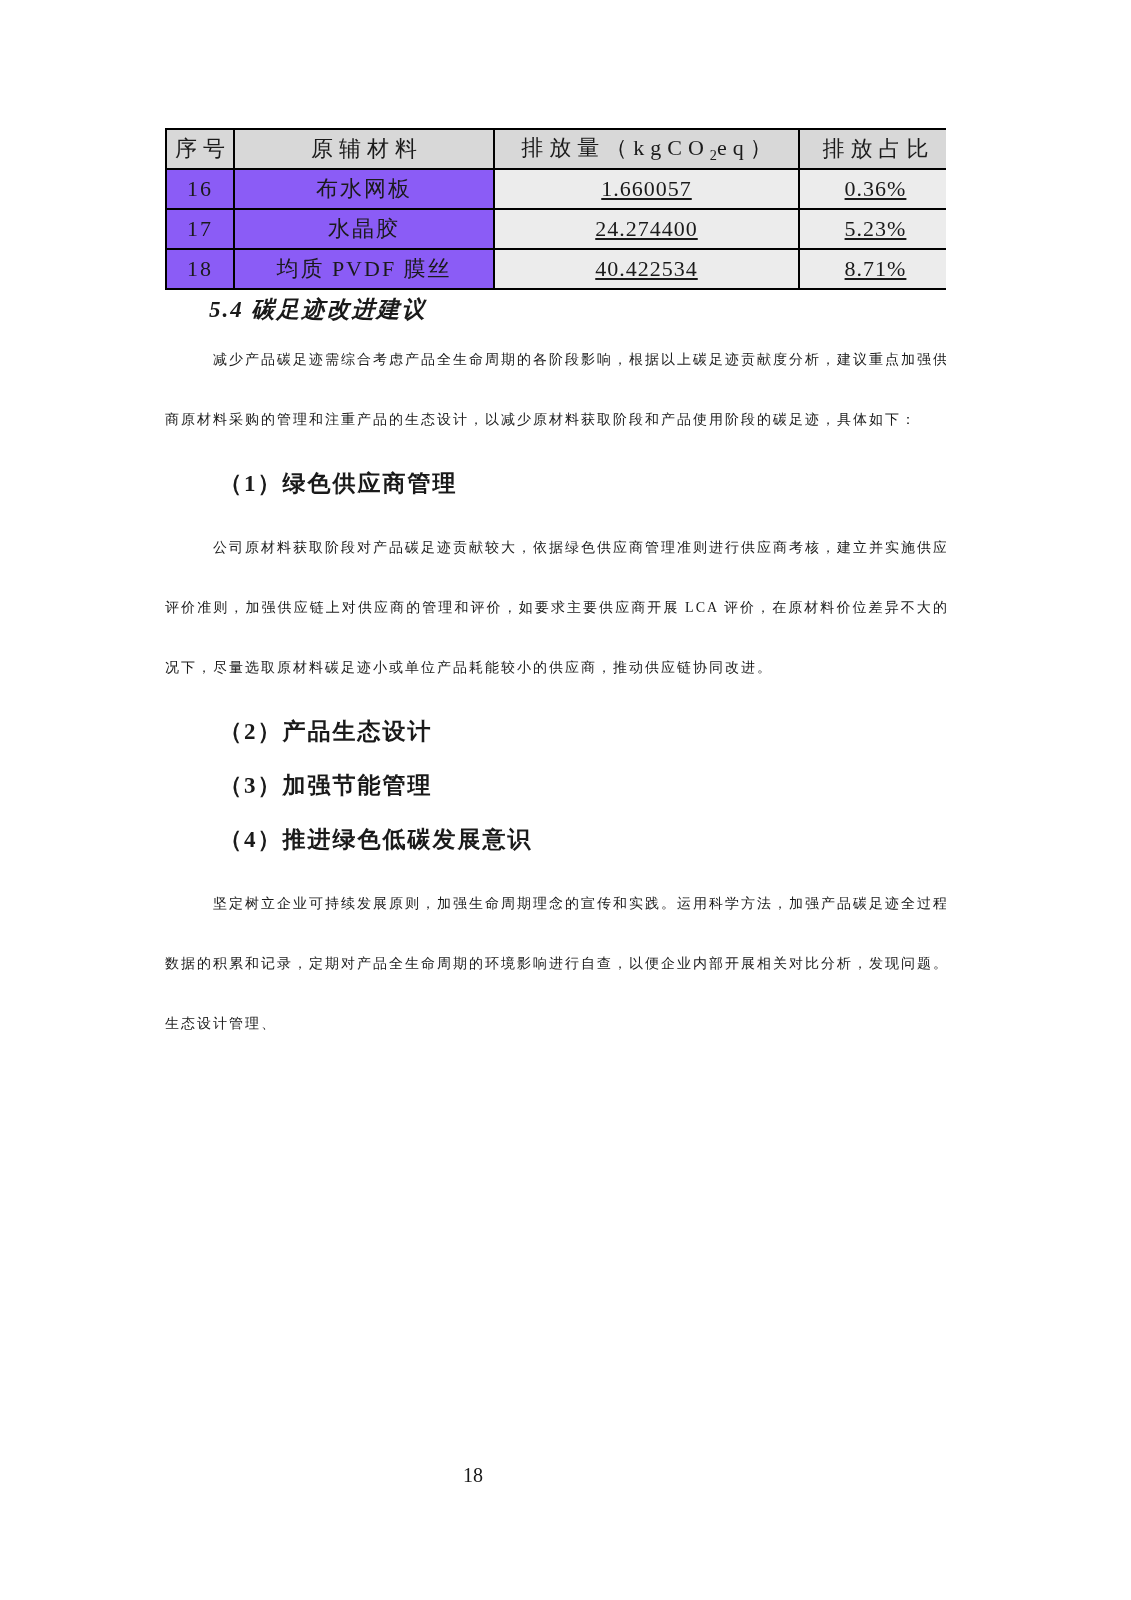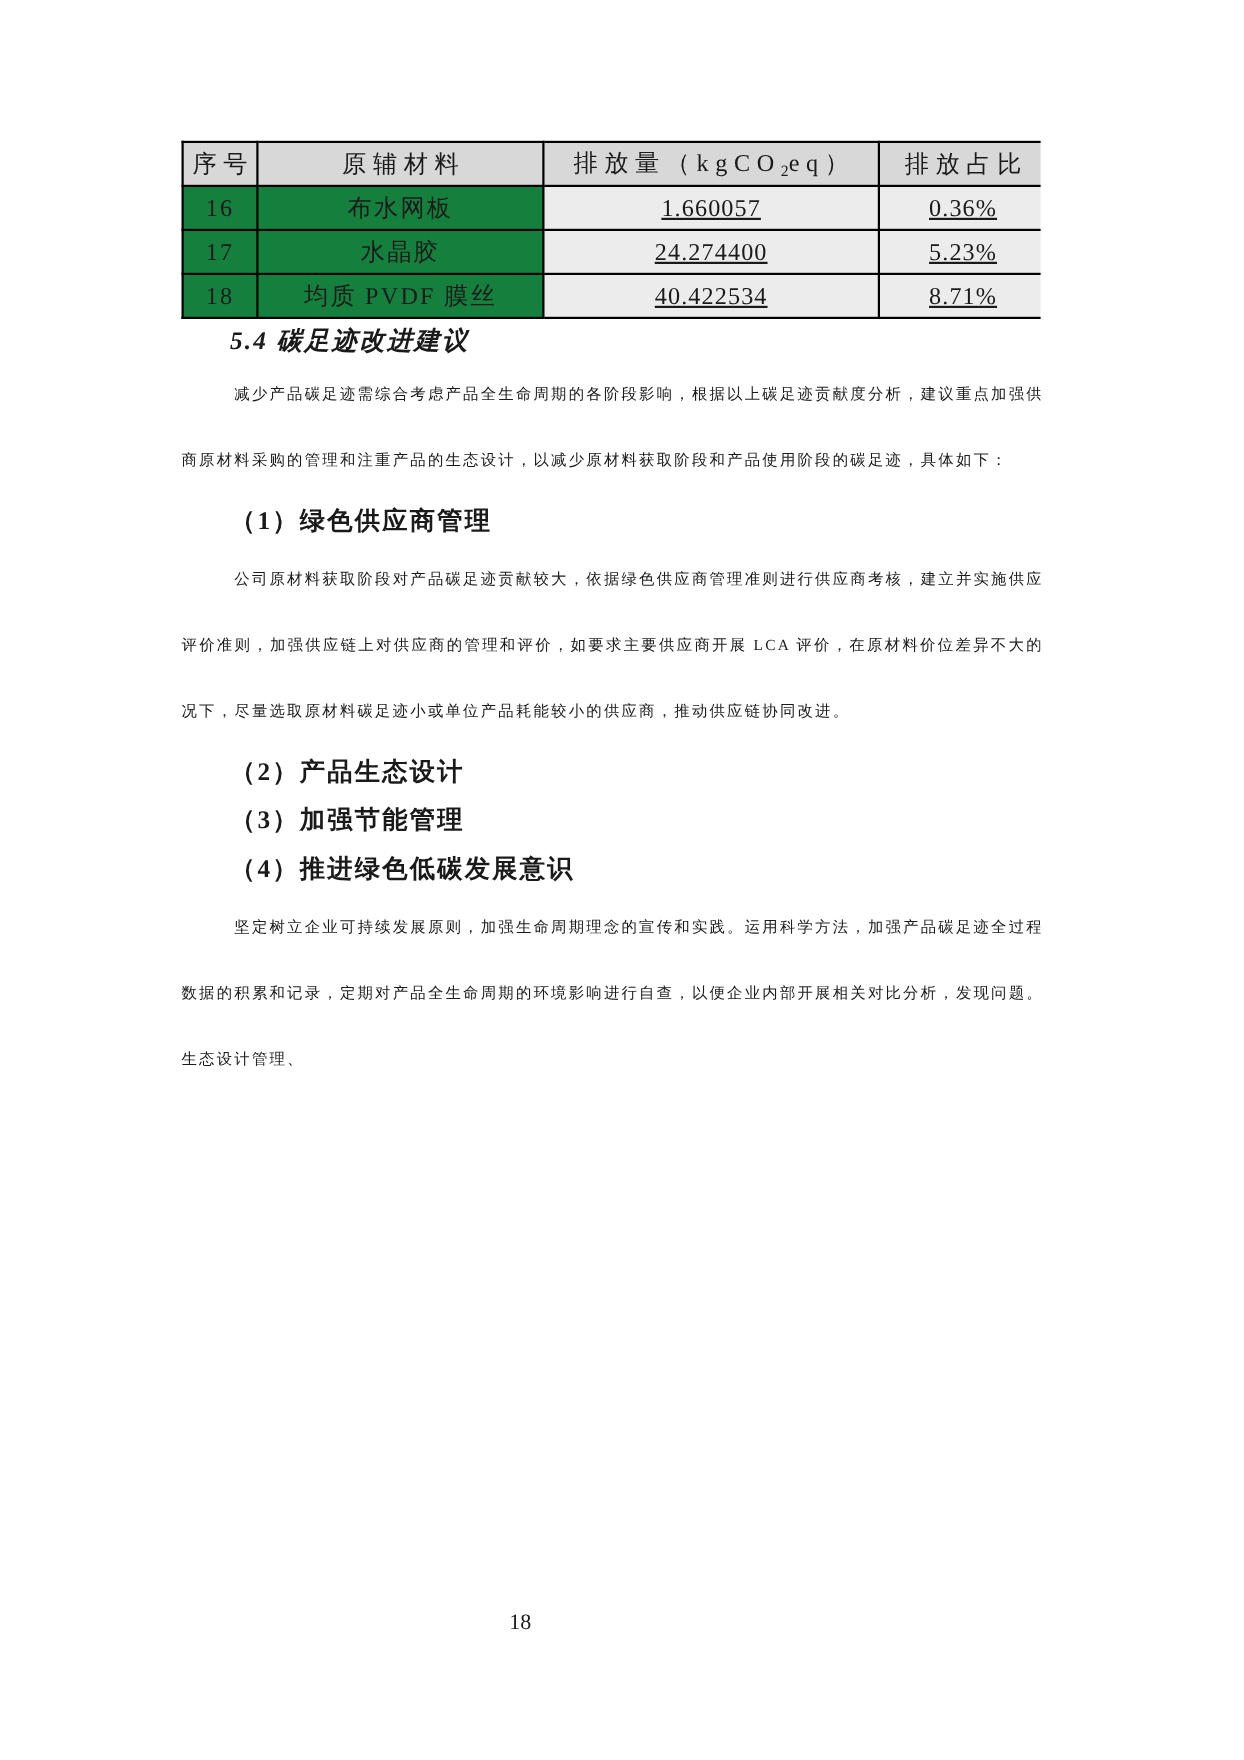--- a/index.html
+++ b/index.html
@@ -45,35 +45,35 @@
   }
   table.emissions-table th {
     background: #d8d8d8;
     letter-spacing: 6px;
     text-indent: 6px;
   }
   table.emissions-table th sub {
     font-size: 0.65em;
     letter-spacing: 0;
   }
-  td.plain  { background: #15803d; letter-spacing: 2px; }
+  td.plain  { background: #8b5cf6; letter-spacing: 2px; }
   td.shaded { background: #ececec; letter-spacing: 1px; text-decoration: underline; }
 
   
   .section-title {
     margin: 0;
     font-size: 23px;
     font-weight: bold;
     line-height: 40px;
     letter-spacing: 2px;
     text-indent: 44px;
     font-style: italic;
   }
   .item-heading {
-    margin: 4px;
+    margin: 14px;
     font-size: 23px;
     font-weight: bold;
     line-height: 40px;
     letter-spacing: 2px;
     text-indent: 40px;
   }
   .body-para {
     margin: 0;
     font-size: 14px;
     line-height: 60px;

